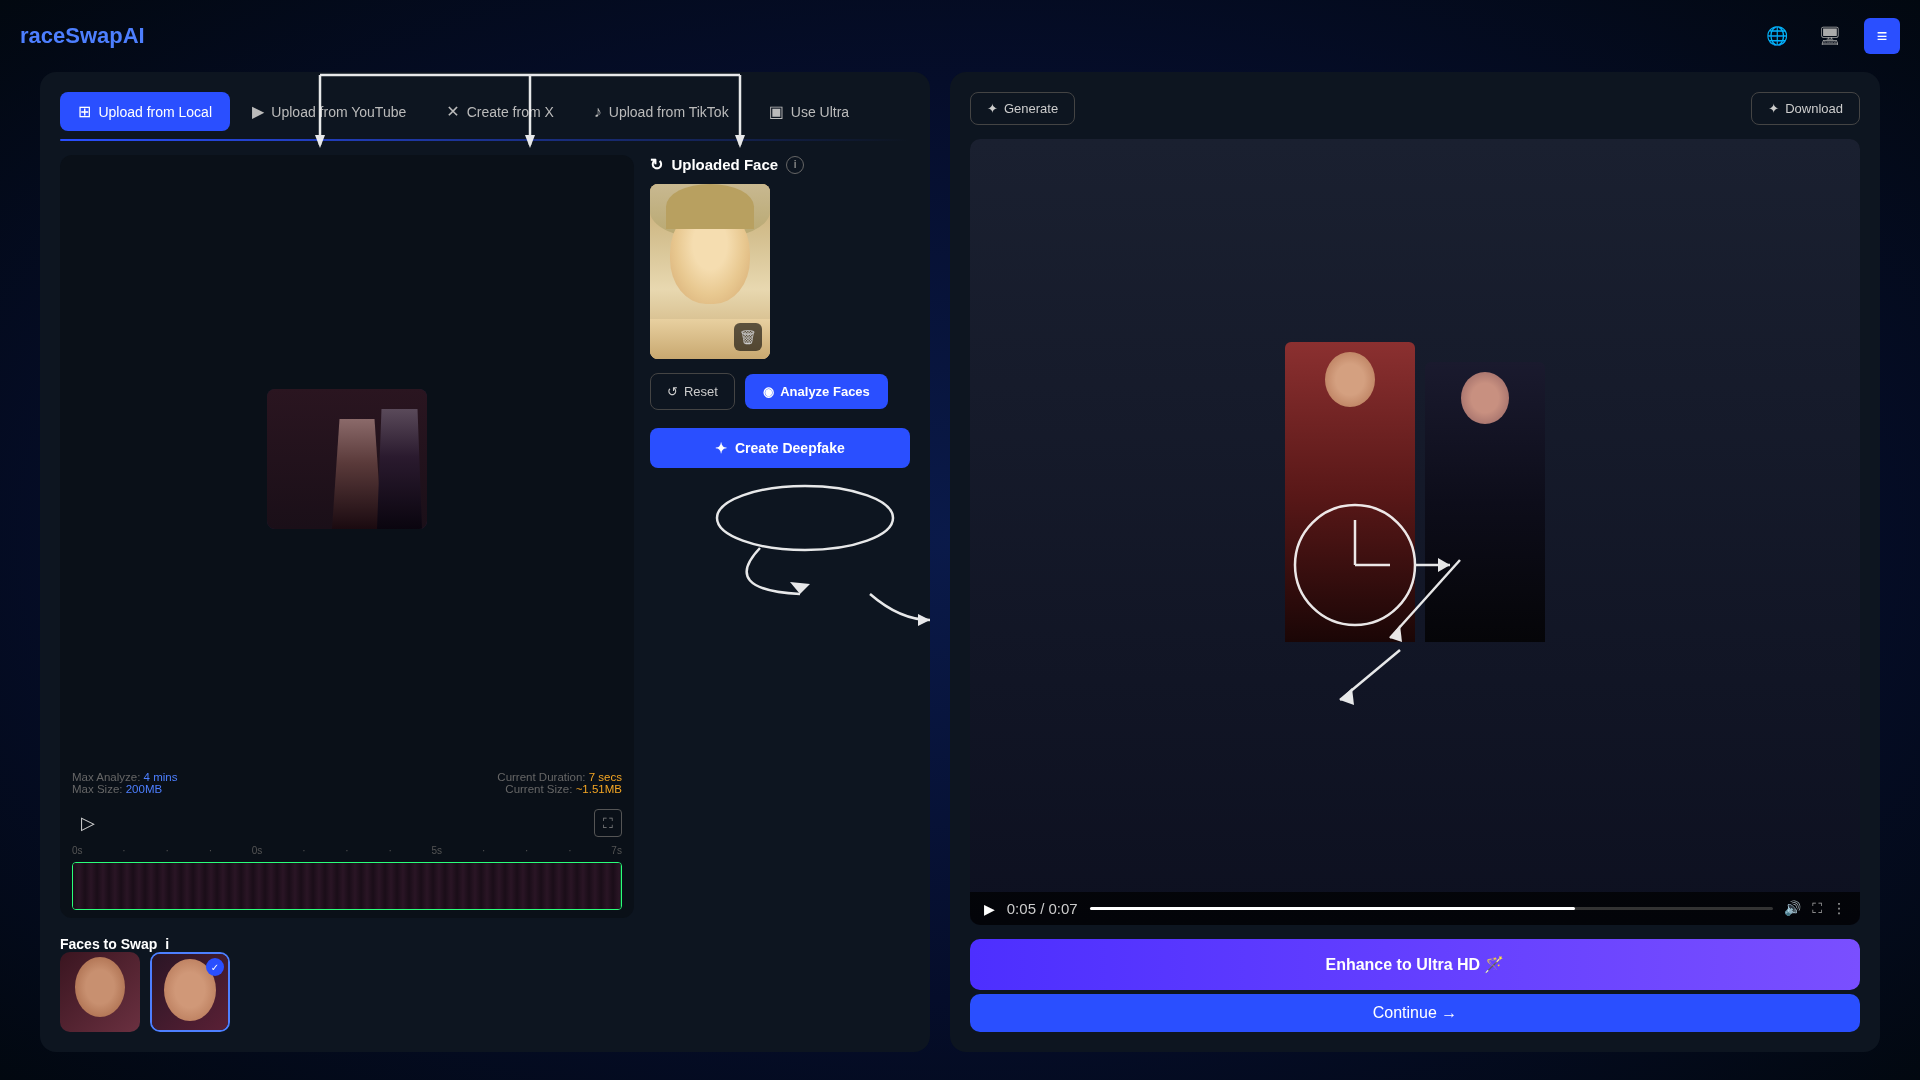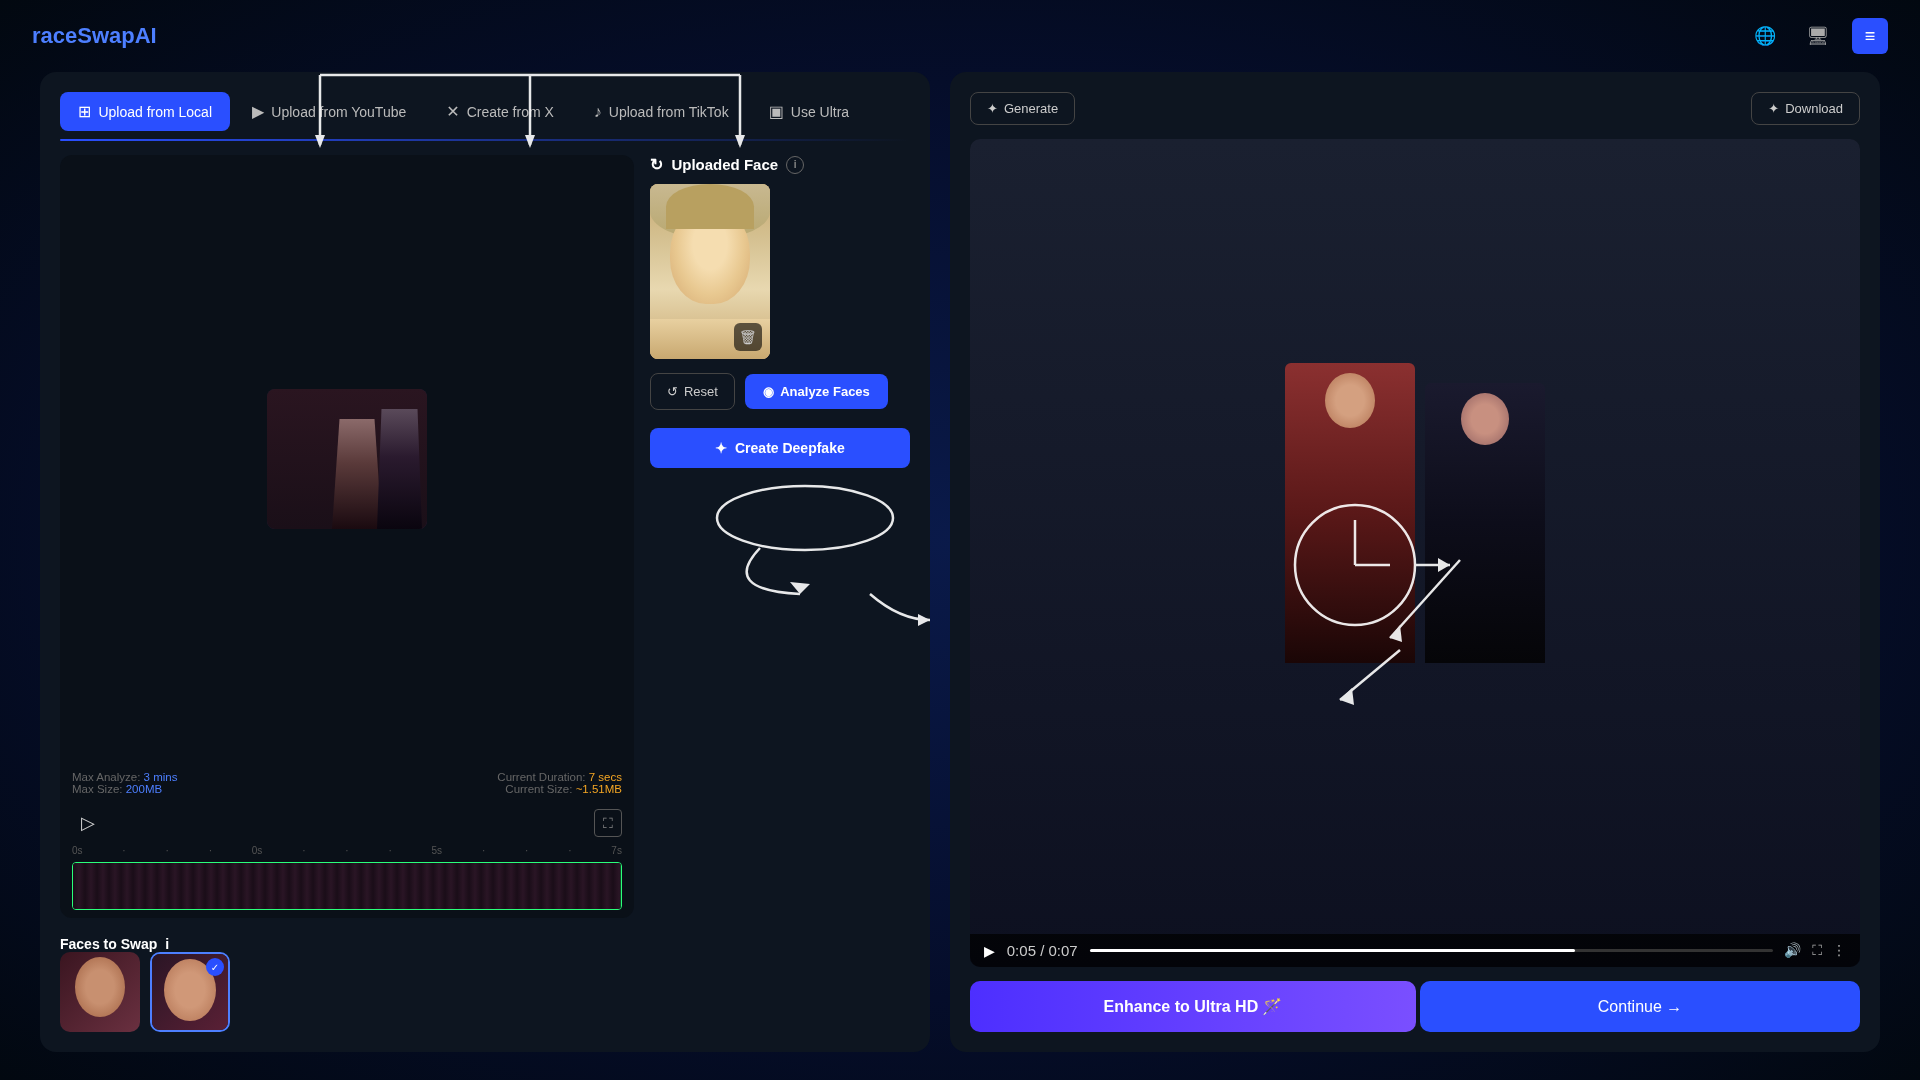--- a/index.html
+++ b/index.html
@@ -20,21 +20,21 @@
       width: 1920px; height: 1080px;
       pointer-events: none;
       z-index: 100;
     }
 
     
     .header {
       display: flex;
       align-items: center;
       justify-content: space-between;
-      padding: 18px 32px;
+      padding: 18px 20px;
       position: relative;
       z-index: 10;
       gap: 16px;
     }
     .logo {
       font-size: 22px;
       font-weight: 700;
       color: #fff;
     }
     .logo span {
@@ -487,21 +487,21 @@
       font-size: 12px;
       color: #666;
     }
     .video-duration-label span {
       color: #f5a623;
     }
 
     
     .bottom-buttons {
       display: flex;
-      flex-direction: row;
+      flex-direction: column;
       gap: 4px;
     }
     .btn-enhance {
       width: 100%;
       padding: 16px;
       background: linear-gradient(90deg, #4d2fff, #7a4fff);
       border: none;
       border-radius: 10px;
       color: #fff;
       font-size: 16px;
@@ -575,21 +575,21 @@
             <div class="video-thumb-inner">
               <div class="figure-left"></div>
               <div class="figure-right"></div>
             </div>
           </div>
         </div>
 
         <div class="video-meta">
           <div>
             <span>Max Analyze:</span>
-            <span class="highlight">3 mins</span>
+            <span class="highlight">4 mins</span>
             <br>
             <span>Max Size:</span>
             <span class="highlight">200MB</span>
           </div>
           <div style="text-align:right">
             <span>Current Duration:</span>
             <span class="warn">7 secs</span>
             <br>
             <span>Current Size:</span>
             <span class="warn">~1.51MB</span>

